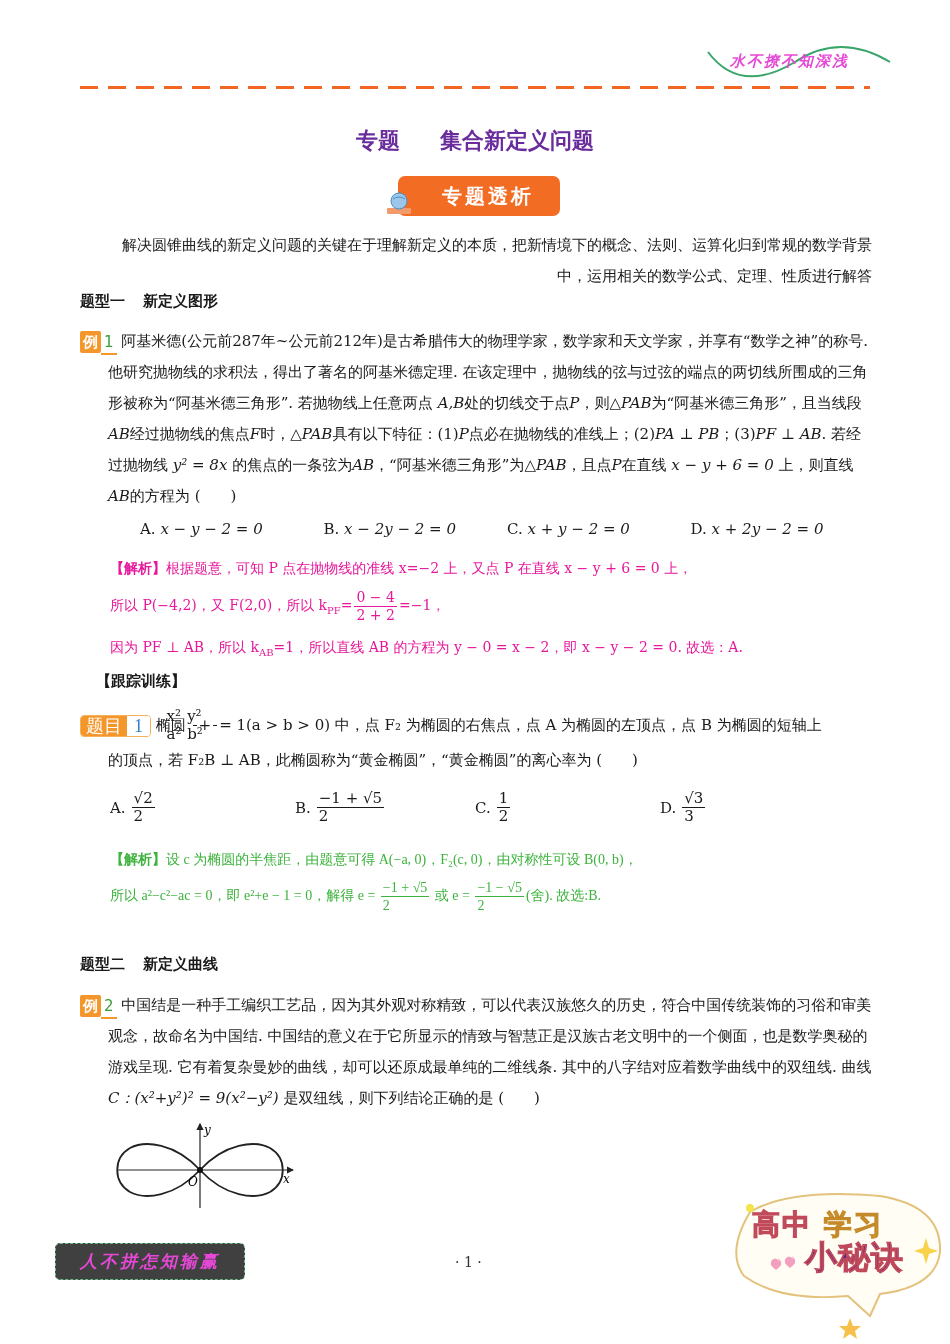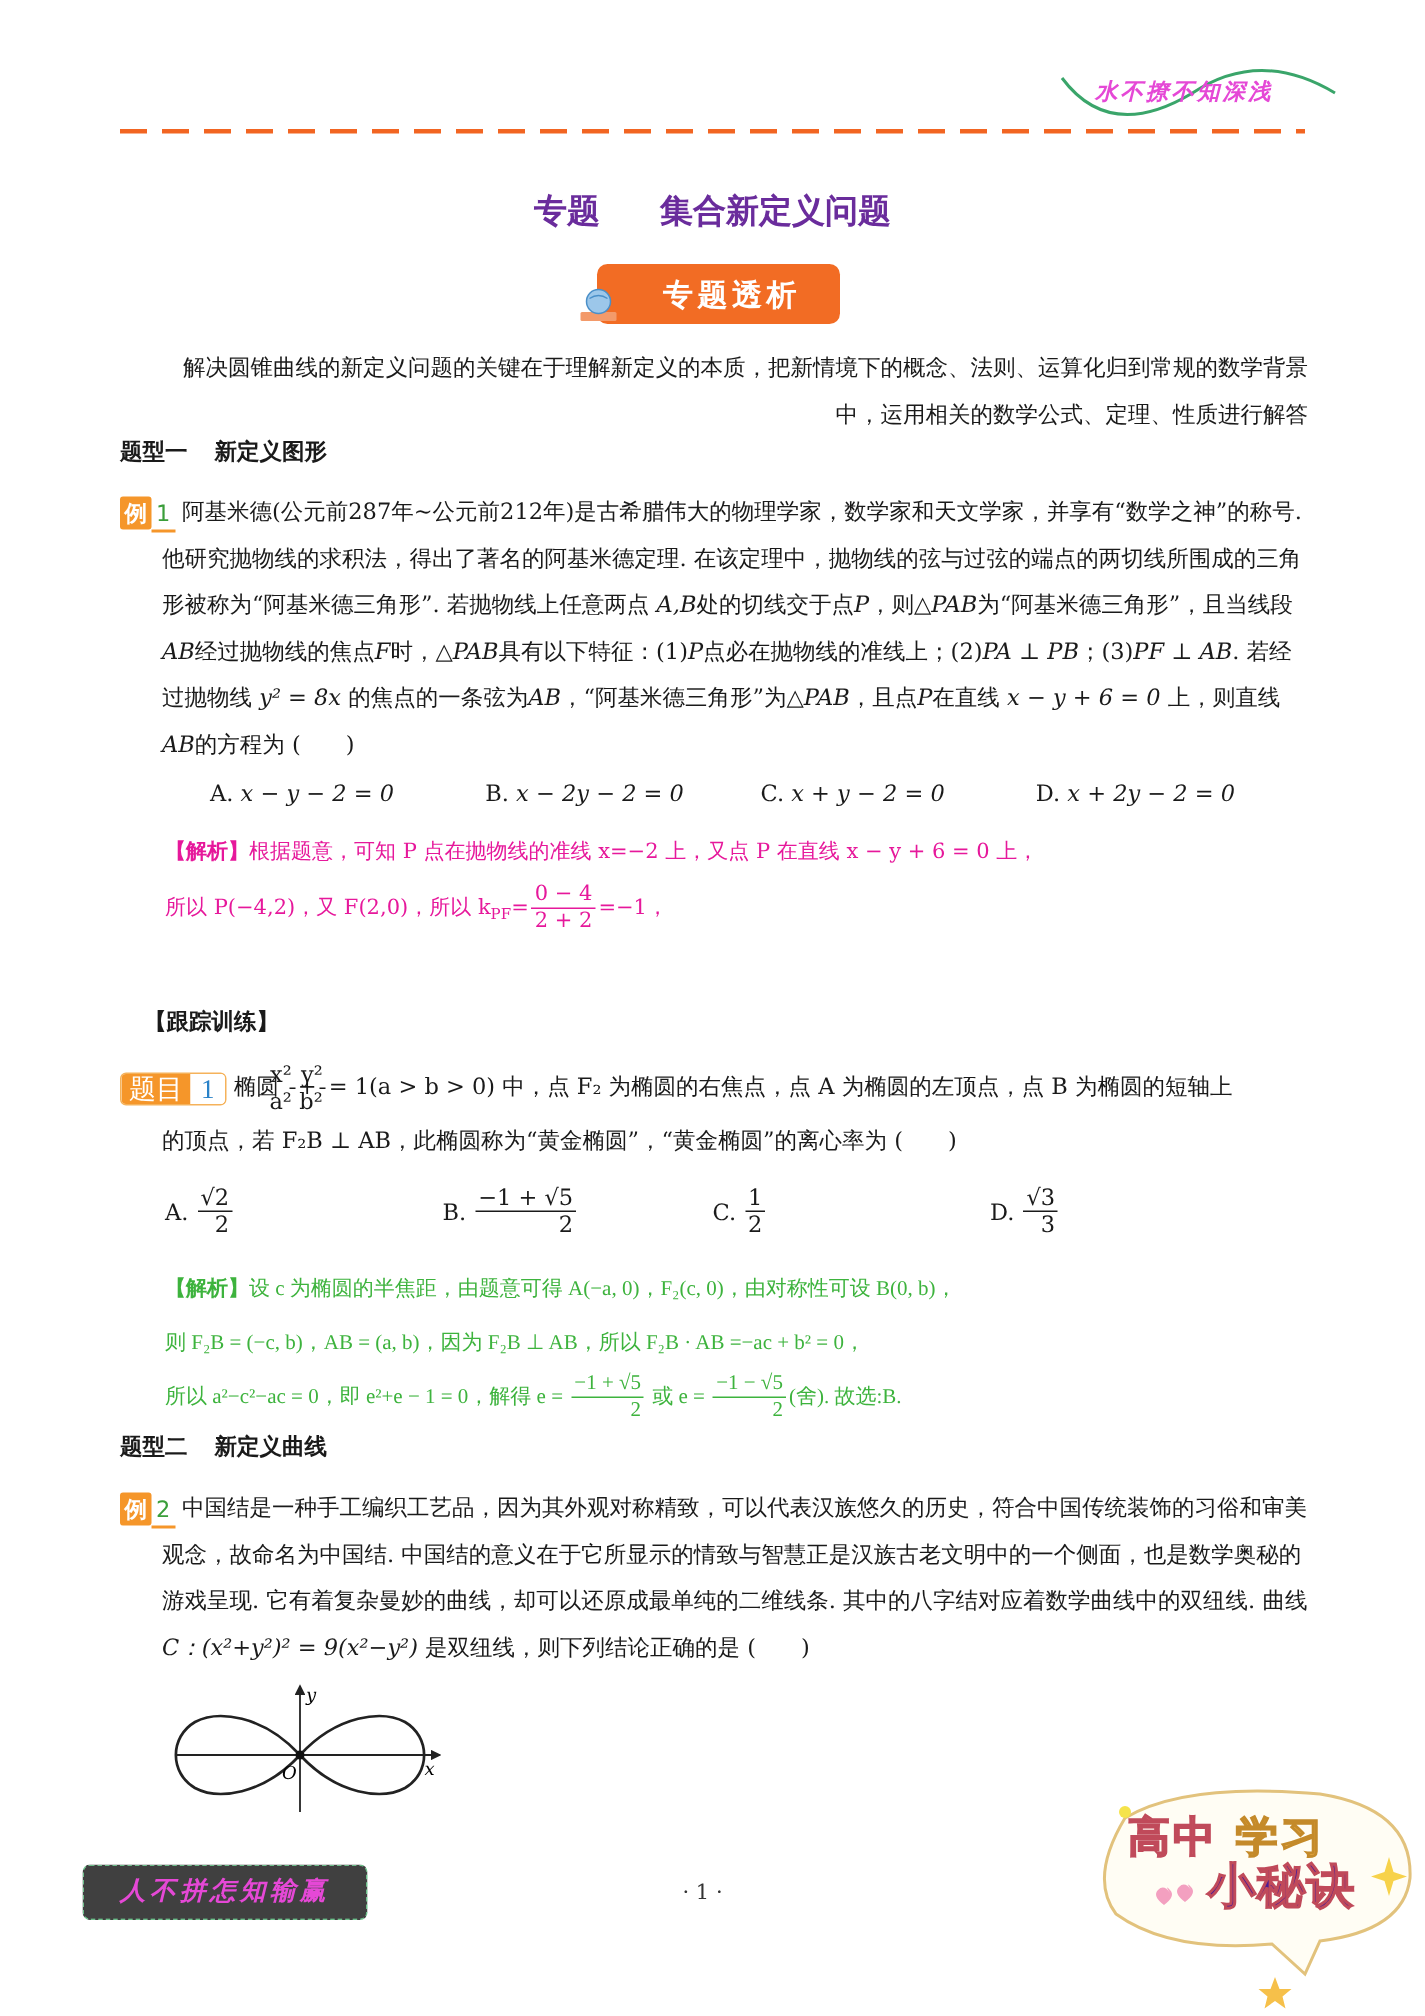--- a/index.html
+++ b/index.html
@@ -36,21 +36,21 @@
   .tag-tm .num { display: inline-block; color: #2a82c8; padding: 0 7px; background: #fff; }
 
   i.m { font-style: italic; }
 
   .opts { left: 140px; width: 720px; display: flex; font-size: 15px; }
   .opt { width: 175px; }
 
   .sol-pink { left: 110px; width: 760px; color: #e6189b; font-size: 14px; line-height: 37px; }
   .sol-green { left: 110px; width: 760px; color: #3db33d; font-size: 14px; line-height: 36px; font-family: Liberation Serif, serif; }
 
-  .frac { display: inline-block; vertical-align: middle; text-align: right; line-height: 17px; margin: 0 2px; }
+  .frac { display: inline-block; vertical-align: middle; text-align: left; line-height: 17px; margin: 0 2px; }
   .frac > span { display: block; padding: 0 2px; }
   .frac > span.num { border-bottom: 1px solid currentColor; }
 
   .track { left: 96px; top: 672px; font-family: "DejaVu Sans", sans-serif; font-weight: bold; font-size: 15px; text-align: center; }
 
   .opts2 { left: 110px; top: 790px; width: 740px; display: flex; font-size: 15px; }
   .opt2 { display: flex; align-items: center; gap: 4px; }
 
   .sec2 { left: 80px; top: 955px; }
 
@@ -101,20 +101,21 @@
 <div class="abs opts" style="top:520px;gap:14px;">
   <div class="opt"><span>A.</span> <i class="m">x − y − 2 = 0</i></div>
   <div class="opt"><span>B.</span> <i class="m">x − 2y − 2 = 0</i></div>
   <div class="opt"><span>C.</span> <i class="m">x + y − 2 = 0</i></div>
   <div class="opt"><span>D.</span> <i class="m">x + 2y − 2 = 0</i></div>
 </div>
 
 <div class="abs sol-pink" style="top:550px;">
   <div><b>【解析】</b><span>根据题意，可知 P 点在抛物线的准线 x=−2 上，又点 P 在直线 x − y + 6 = 0 上，</span></div>
   <div><span>所以 P(−4,2)，又 F(2,0)，所以 k</span><sub style="font-size:10px">PF</sub><span>=</span><span class="frac"><span class="num">0 − 4</span><span>2 + 2</span></span><span>=−1，</span></div>
+  <div><span>因为 PF ⊥ AB，所以 k</span><sub style="font-size:10px">AB</sub><span>=1，所以直线 AB 的方程为 y − 0 = x − 2，即 x − y − 2 = 0. 故选：A.</span></div>
 </div>
 
 <div class="abs track">【跟踪训练】</div>
 
 <div class="abs p ex ex-body" style="top:708px;">
   <span class="tag-tm"><span class="lbl">题目</span><span class="num">1</span></span>
   <span>椭圆</span>
   <span class="frac"><span class="num">x²</span><span>a²</span></span><span>+</span><span class="frac"><span class="num">y²</span><span>b²</span></span><span>= 1(a &gt; b &gt; 0) 中，点 F₂ 为椭圆的右焦点，点 A 为椭圆的左顶点，点 B 为椭圆的短轴上</span>
   <div style="margin-top:2px;text-indent:0;">的顶点，若 F₂B ⊥ AB，此椭圆称为“黄金椭圆”，“黄金椭圆”的离心率为 (　　)</div>
 </div>
@@ -145,21 +146,20 @@
       <span>D.</span>
       <span class="frac">
         <span class="num">√3</span>
         <span>3</span>
       </span>
     </div>
 </div>
 
 <div class="abs sol-green" style="top:842px;">
   <div><b>【解析】</b><span>设 c 为椭圆的半焦距，由题意可得 A(−a, 0)，F₂(c, 0)，由对称性可设 B(0, b)，</span></div>
-  <div>则 F₂B = (−c, b)，AB = (a, b)，因为 F₂B ⊥ AB，所以 F₂B · AB =−ac + b² = 0，</div>
   <div><span>所以 a²−c²−ac = 0，即 e²+e − 1 = 0，解得 e =</span> <span class="frac"><span class="num">−1 + √5</span><span>2</span></span> <span>或 e =</span> <span class="frac"><span class="num">−1 − √5</span><span>2</span></span><span>(舍). 故选:B.</span></div>
 </div>
 
 <div class="abs h2 sec2">
   <span>题型二</span><span class="gap"></span><span>新定义曲线</span>
 </div>
 
 <div class="abs p ex ex-body" style="top:990px;">
   <span class="tag-li"><span class="lbl">例</span><span class="num">2</span></span>
   <span>中国结是一种手工编织工艺品，因为其外观对称精致，可以代表汉族悠久的历史，符合中国传统装饰的习俗和审美观念，故命名为中国结. 中国结的意义在于它所显示的情致与智慧正是汉族古老文明中的一个侧面，也是数学奥秘的游戏呈现. 它有着复杂曼妙的曲线，却可以还原成最单纯的二维线条. 其中的八字结对应着数学曲线中的双纽线. 曲线</span><i class="m">C：(x²+y²)² = 9(x²−y²)</i> <span>是双纽线，则下列结论正确的是 (　　)</span>

